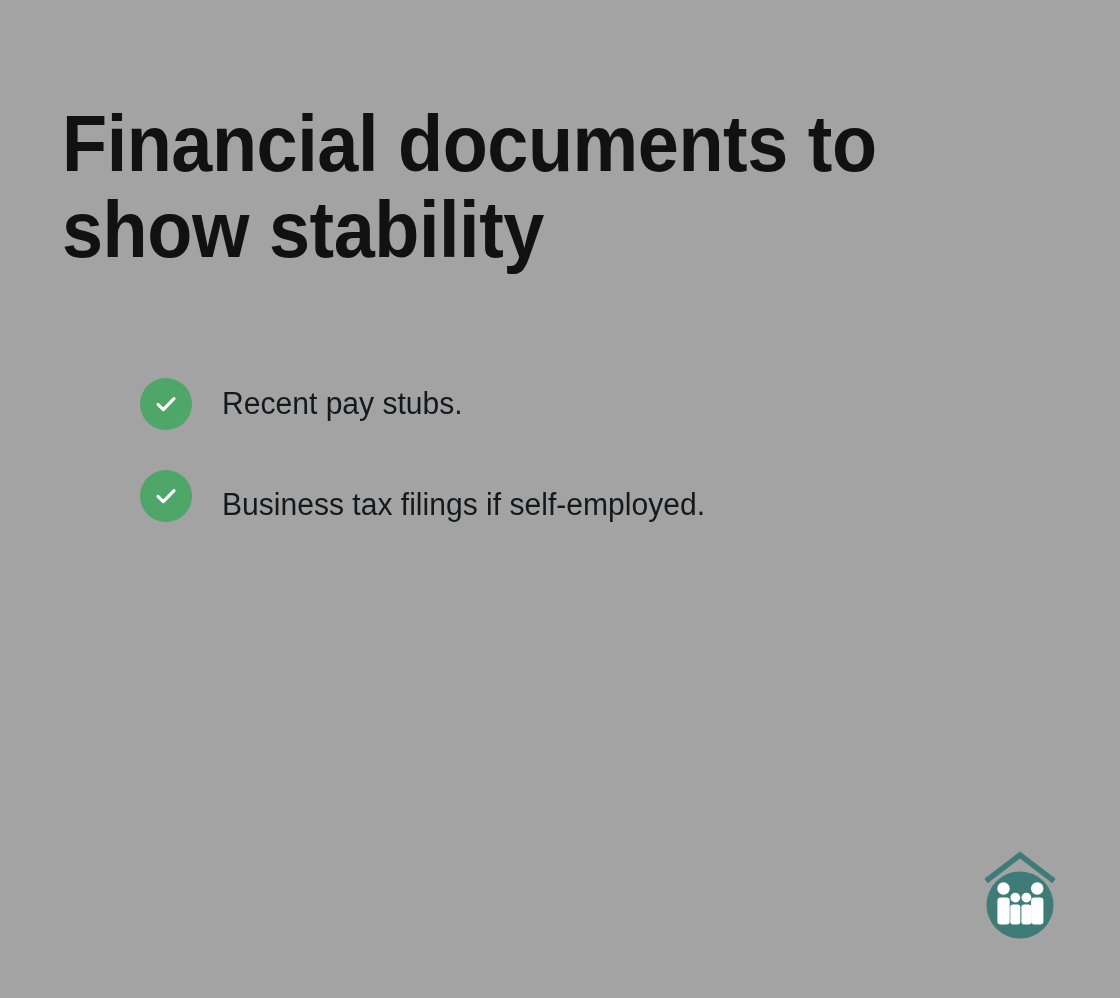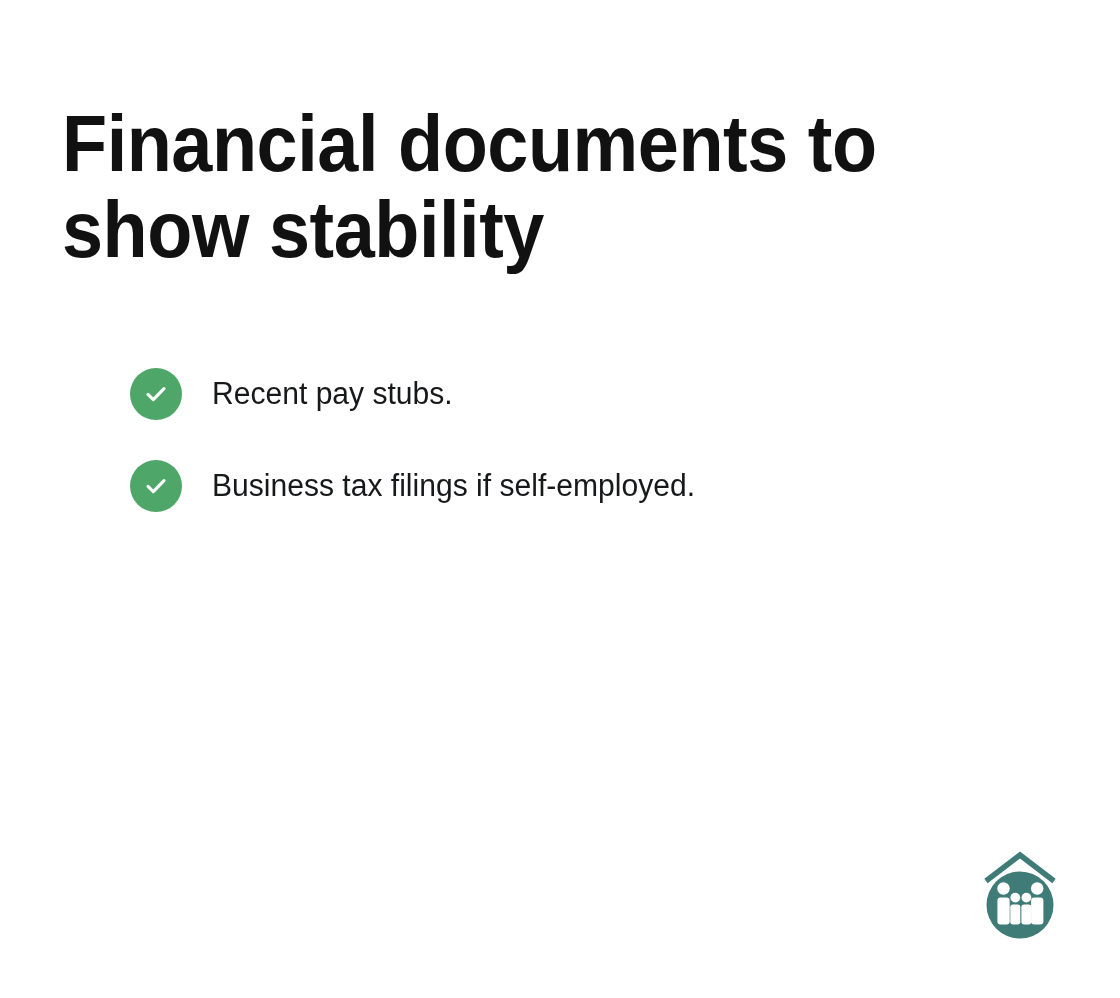--- a/index.html
+++ b/index.html
@@ -12,21 +12,21 @@
     height: 998px;
     background: #dfe0de;
     font-family: "Liberation Sans", "DejaVu Sans", sans-serif;
     overflow: hidden;
   }
 
   .slide {
     position: relative;
     width: 1120px;
     height: 998px;
-    background: #ffffff;
+    background: #a3a3a3;
     box-sizing: border-box;
   }
 
   
   .title-block {
     position: absolute;
     left: 62px;
     top: 101px;
     width: 960px;
   }
@@ -42,32 +42,33 @@
     transform: scaleX(0.935);
     transform-origin: left top;
   }
 
   
   .checklist {
     position: absolute;
     left: 130px;
     top: 368px;
     width: 900px;
-    margin: 0;
+    margin: 10px;
     padding: 0;
     list-style: none;
   }
   .check-item {
     display: flex;
     align-items: center;
     height: 52px;
     margin-bottom: 40px;
   }
   .check-item:last-child {
     margin-bottom: 0;
+    align-items: flex-end;
   }
   .check-badge {
     flex: 0 0 auto;
     width: 52px;
     height: 52px;
     border-radius: 50%;
     background: #4ea668;
     display: flex;
     align-items: center;
     justify-content: center;

